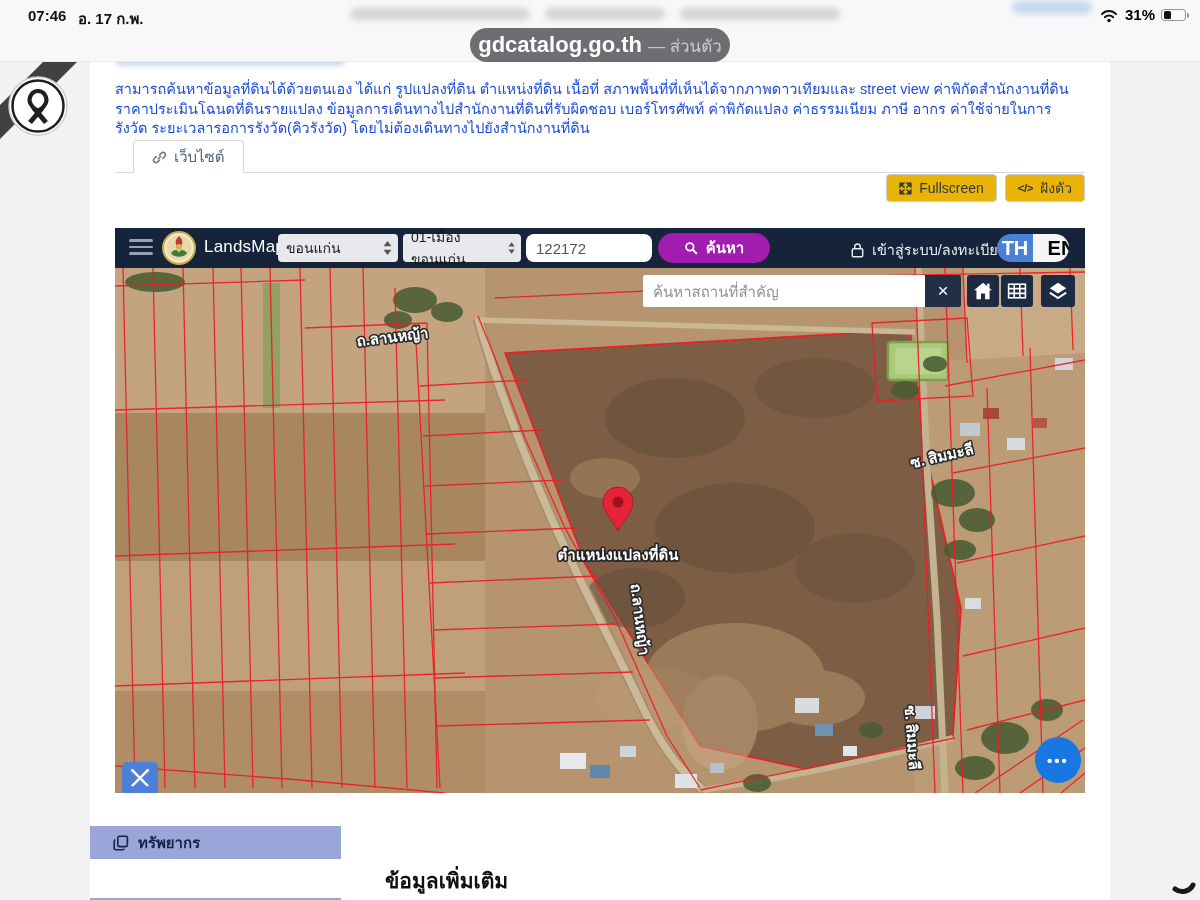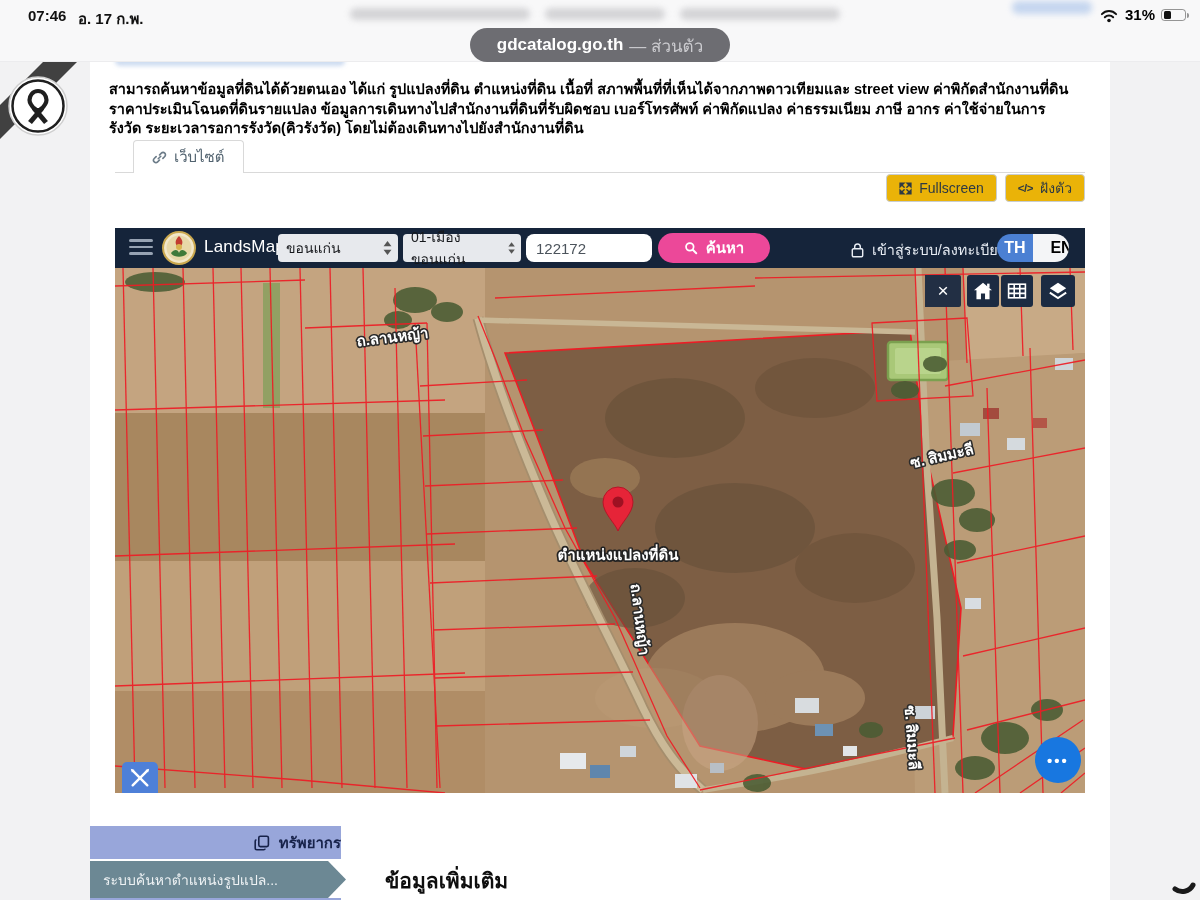--- a/index.html
+++ b/index.html
@@ -14,62 +14,62 @@
   .statusbar{position:absolute;left:0;top:0;width:1200px;height:62px;background:#f8f8f9;z-index:40;border-bottom:1px solid #ececee;}
   .sb-time{position:absolute;left:28px;top:7px;font-size:15px;font-weight:700;color:#111;}
   .sb-date{position:absolute;left:78px;top:7px;font-size:15px;font-weight:700;color:#111;}
   .sb-right{position:absolute;right:14px;top:6px;display:flex;align-items:center;gap:6px;}
   .sb-batt-pct{font-size:15px;font-weight:700;color:#000000;}
   .battery{position:relative;width:25px;height:12px;border:1px solid rgba(0,0,0,.4);border-radius:3.5px;}
   .battery .fill{position:absolute;left:1.5px;top:1.5px;width:7px;height:7.5px;background:#111;border-radius:1.5px;}
   .battery .nub{position:absolute;right:-3.5px;top:3.5px;width:2px;height:5px;background:rgba(0,0,0,.4);border-radius:0 2px 2px 0;}
   .blur-bar{position:absolute;border-radius:6px;filter:blur(3px);}
   .url-pill{position:absolute;left:470px;top:28px;width:260px;height:34px;background:#6d6d72;border-radius:17px;display:flex;align-items:center;justify-content:center;gap:6px;z-index:45;}
-  .url-host{color:#fff;font-weight:700;font-size:17px;}
+  .url-host{color:#fff;font-weight:700;font-size:22px;}
   .url-priv{color:#cbcbcf;font-size:17px;}
 
   
   .ribbon-wrap{position:absolute;left:0;top:55px;z-index:30;}
 
   
-  .desc{position:absolute;left:109px;top:80px;width:960px;font-size:14.5px;line-height:19.5px;color:#000000;font-weight:bold;}
+  .desc{position:absolute;left:115px;top:80px;width:960px;font-size:14.5px;line-height:19.5px;color:#1d4ed8;}
   .blue-smudge{position:absolute;left:115px;top:55px;width:230px;height:11px;background:#9db9e2;opacity:.5;filter:blur(2px);border-radius:5px;}
 
   .tab{position:absolute;left:133px;top:140px;height:33px;padding:0 18px;background:#fff;border:1px solid #d9d9d9;border-bottom:none;border-radius:4px 4px 0 0;display:flex;align-items:center;gap:7px;color:#51626f;font-size:15px;z-index:5;}
   .tab-divider{position:absolute;left:115px;top:172px;width:970px;height:1px;background:#d9d9d9;}
   .btn-row{position:absolute;left:115px;top:174px;width:970px;display:flex;justify-content:flex-end;gap:8px;}
   .gbtn{display:flex;align-items:center;gap:7px;border:1px solid #c8cdd2;border-radius:4px;background:#eab308;padding:5px 12px;font-size:14px;color:#2e3a44;height:28px;}
   .code-glyph{font-size:11.5px;font-weight:700;color:#2e3a44;letter-spacing:-.5px;}
 
   
   .lm-toolbar{position:absolute;left:115px;top:228px;width:970px;height:40px;background:#15243a;z-index:6;}
   .hamburger{position:absolute;left:14px;top:11px;width:24px;display:flex;flex-direction:column;gap:4px;}
   .hamburger div{height:2.5px;background:#97a3b3;border-radius:2px;}
   .lm-logo{position:absolute;left:47px;top:3px;}
   .lm-name{position:absolute;left:89px;top:9px;color:#fff;font-size:17px;font-weight:500;letter-spacing:.2px;}
   .lm-select{position:absolute;top:6px;height:28px;background:#e7e9ed;border-radius:4px;display:flex;align-items:center;justify-content:space-between;padding:0 6px 0 8px;font-size:14px;color:#16181c;}
   .lm-input{position:absolute;top:6px;height:28px;background:#fff;border:none;border-radius:8px;padding:0 10px;font-size:15px;color:#4c545c;}
-  .lm-search{position:absolute;left:543px;top:5px;width:112px;height:30px;background:#ec4899;border:none;border-radius:16px;display:flex;align-items:center;justify-content:center;gap:8px;color:#fff;font-size:15px;font-weight:700;}
+  .lm-search{position:absolute;left:543px;top:5px;width:112px;height:30px;background:#a21caf;border:none;border-radius:16px;display:flex;align-items:center;justify-content:center;gap:8px;color:#fff;font-size:15px;font-weight:700;}
   .lm-login{position:absolute;left:736px;top:10px;display:flex;align-items:center;gap:8px;color:#e8edf4;font-size:14.5px;}
   .lang-toggle{position:absolute;left:882px;top:6px;display:flex;height:28px;border-radius:14px;overflow:hidden;}
-  .lang-seg{width:36px;display:flex;align-items:center;justify-content:center;font-size:16px;font-weight:700;}
+  .lang-seg{width:36px;display:flex;align-items:center;justify-content:center;font-size:20px;font-weight:700;}
   .lang-th{background:#4b80d3;color:#fff;}
   .lang-en{background:#f4f5f7;color:#000000;padding-left:21px;}
 
   
   .map-wrap{position:absolute;left:115px;top:268px;width:970px;height:525px;background:#b5946f;overflow:hidden;}
   .map-search{position:absolute;left:528px;top:7px;width:282px;height:32px;border:none;background:#fff;padding:0 10px;font-size:15px;color:#333;border-radius:2px 0 0 2px;}
   .map-search::placeholder{color:#8d9298;}
   .map-x{position:absolute;left:810px;top:7px;width:36px;height:32px;background:#222f44;color:#fff;font-size:19px;display:flex;align-items:center;justify-content:center;border-radius:0 2px 2px 0;}
   .map-sq{position:absolute;top:7px;width:32px;height:32px;background:#1c2b42;border-radius:3px;display:flex;align-items:center;justify-content:center;}
   .tools-btn{position:absolute;left:7px;top:494px;width:36px;height:31px;background:#4e80d8;border-radius:5px 5px 0 0;display:flex;align-items:center;justify-content:center;}
   .fab-dots{position:absolute;left:920px;top:469px;width:46px;height:46px;border-radius:50%;background:#1877e0;color:#fff;display:flex;align-items:center;justify-content:center;font-size:15px;letter-spacing:2px;font-weight:700;}
 
   
-  .res-bar{position:absolute;left:90px;top:826px;width:251px;height:33px;background:#98a6da;color:#17224a;display:flex;align-items:center;gap:9px;padding-left:6px;font-size:15px;font-weight:700;justify-content:flex-end;}
+  .res-bar{position:absolute;left:90px;top:826px;width:251px;height:33px;background:#98a6da;color:#17224a;display:flex;align-items:center;gap:9px;padding-left:23px;font-size:15px;font-weight:700;}
   .arrow-bar{position:absolute;left:90px;top:861px;width:256px;height:37px;background:#6c8894;color:#eef2f4;display:flex;align-items:center;padding-left:13px;font-size:14px;clip-path:polygon(0 0,calc(100% - 18px) 0,100% 50%,calc(100% - 18px) 100%,0 100%);}
   .res-sliver{position:absolute;left:90px;top:898px;width:251px;height:2px;background:#98a6da;}
   .more-heading{position:absolute;left:385px;top:864px;font-size:21px;font-weight:800;color:#0e0e0e;}
 </style>
 </head>
 <body>
 
 <div class="screen">
 
   <div class="side-strip" style="left:0;"></div>
@@ -332,20 +332,21 @@
       </g>
 
       <g transform="translate(503,263)">
         <path d="M0,0 C-3,-8 -15,-18 -15,-29 A15,15 0 1 1 15,-29 C15,-18 3,-8 0,0 Z" fill="#e62438" stroke="#b71527" stroke-width="1"></path>
         <circle cx="0" cy="-29" r="5.5" fill="#9e1122"></circle>
       </g>
       <text x="503" y="292" text-anchor="middle" font-size="15" font-weight="bold" fill="#ffffff" stroke="#222" stroke-width="3.4" paint-order="stroke" stroke-linejoin="round">ตำแหน่งแปลงที่ดิน</text>
     </svg>
 
     
+    <input class="map-search" placeholder="ค้นหาสถานที่สำคัญ" style="">
     <div class="map-x">×</div>
     <div class="map-sq" style="left:852px;">
       <svg width="20" height="18" viewBox="0 0 24 22">
         <polygon points="12,1 23,10 20,10 20,21 14.5,21 14.5,14 9.5,14 9.5,21 4,21 4,10 1,10" fill="#fff"></polygon>
         <rect x="17" y="2" width="3" height="5" fill="#fff"></rect>
       </svg>
     </div>
     <div class="map-sq" style="left:886px;">
       <svg width="20" height="16" viewBox="0 0 24 20">
         <g stroke="#fff" stroke-width="2" fill="none">
@@ -373,23 +374,20 @@
     <div class="fab-dots">•••</div>
   </div>
 
   <div class="res-bar">
     <svg width="16" height="16" viewBox="0 0 20 20">
       <rect x="6" y="1.5" width="12" height="13" rx="2" stroke="#17224a" stroke-width="2" fill="none"></rect>
       <path d="M3,6 a2,2 0 0 0 -1.5,2 V16.5 a2,2 0 0 0 2,2 H12 a2,2 0 0 0 2,-1.5" stroke="#17224a" stroke-width="2" fill="none"></path>
     </svg>
     <span>ทรัพยากร</span>
   </div>
-  <div class="arrow-bar">
-    <span>ระบบค้นหาตำแหน่งรูปแปล...</span>
-  </div>
   <div class="res-sliver"></div>
   <div class="more-heading">ข้อมูลเพิ่มเติม</div>
 
   <svg class="abs" style="left:1172px;top:872px;" width="26" height="26" viewBox="0 0 26 26">
     <path d="M3,17 A12,12 0 0 0 21,13" stroke="#1a1a1a" stroke-width="5" stroke-linecap="round" fill="none"></path>
   </svg>
 
 </div>
 
 </body></html>

